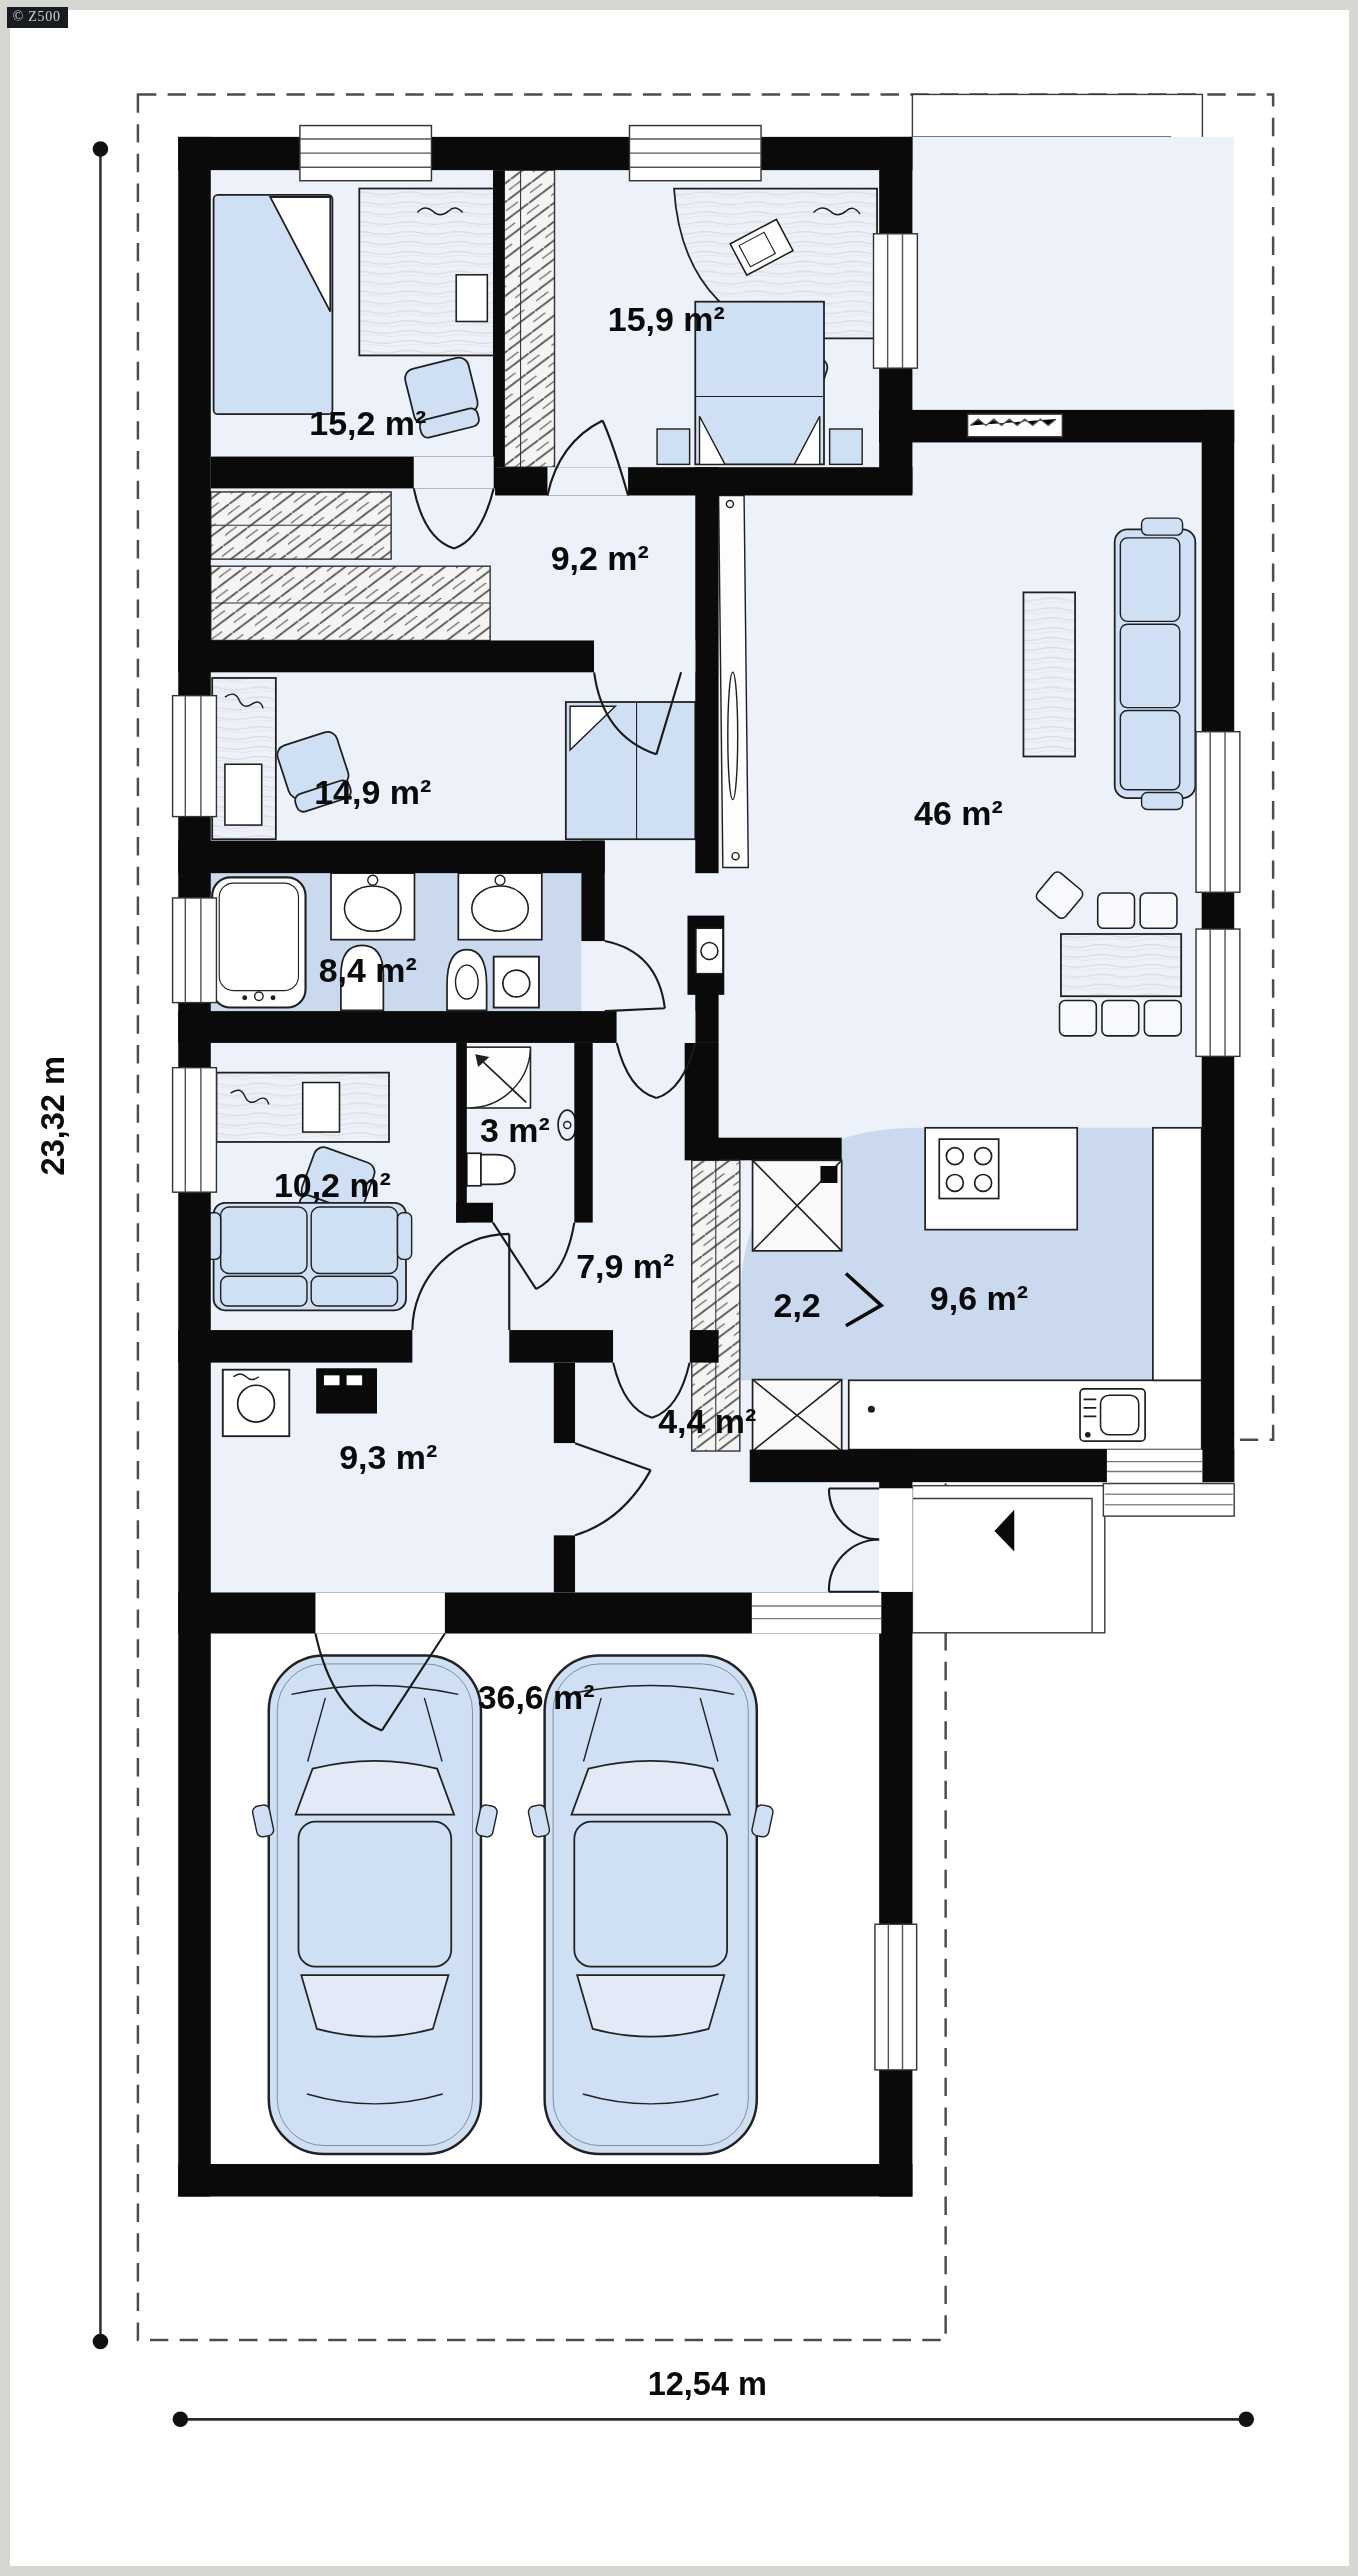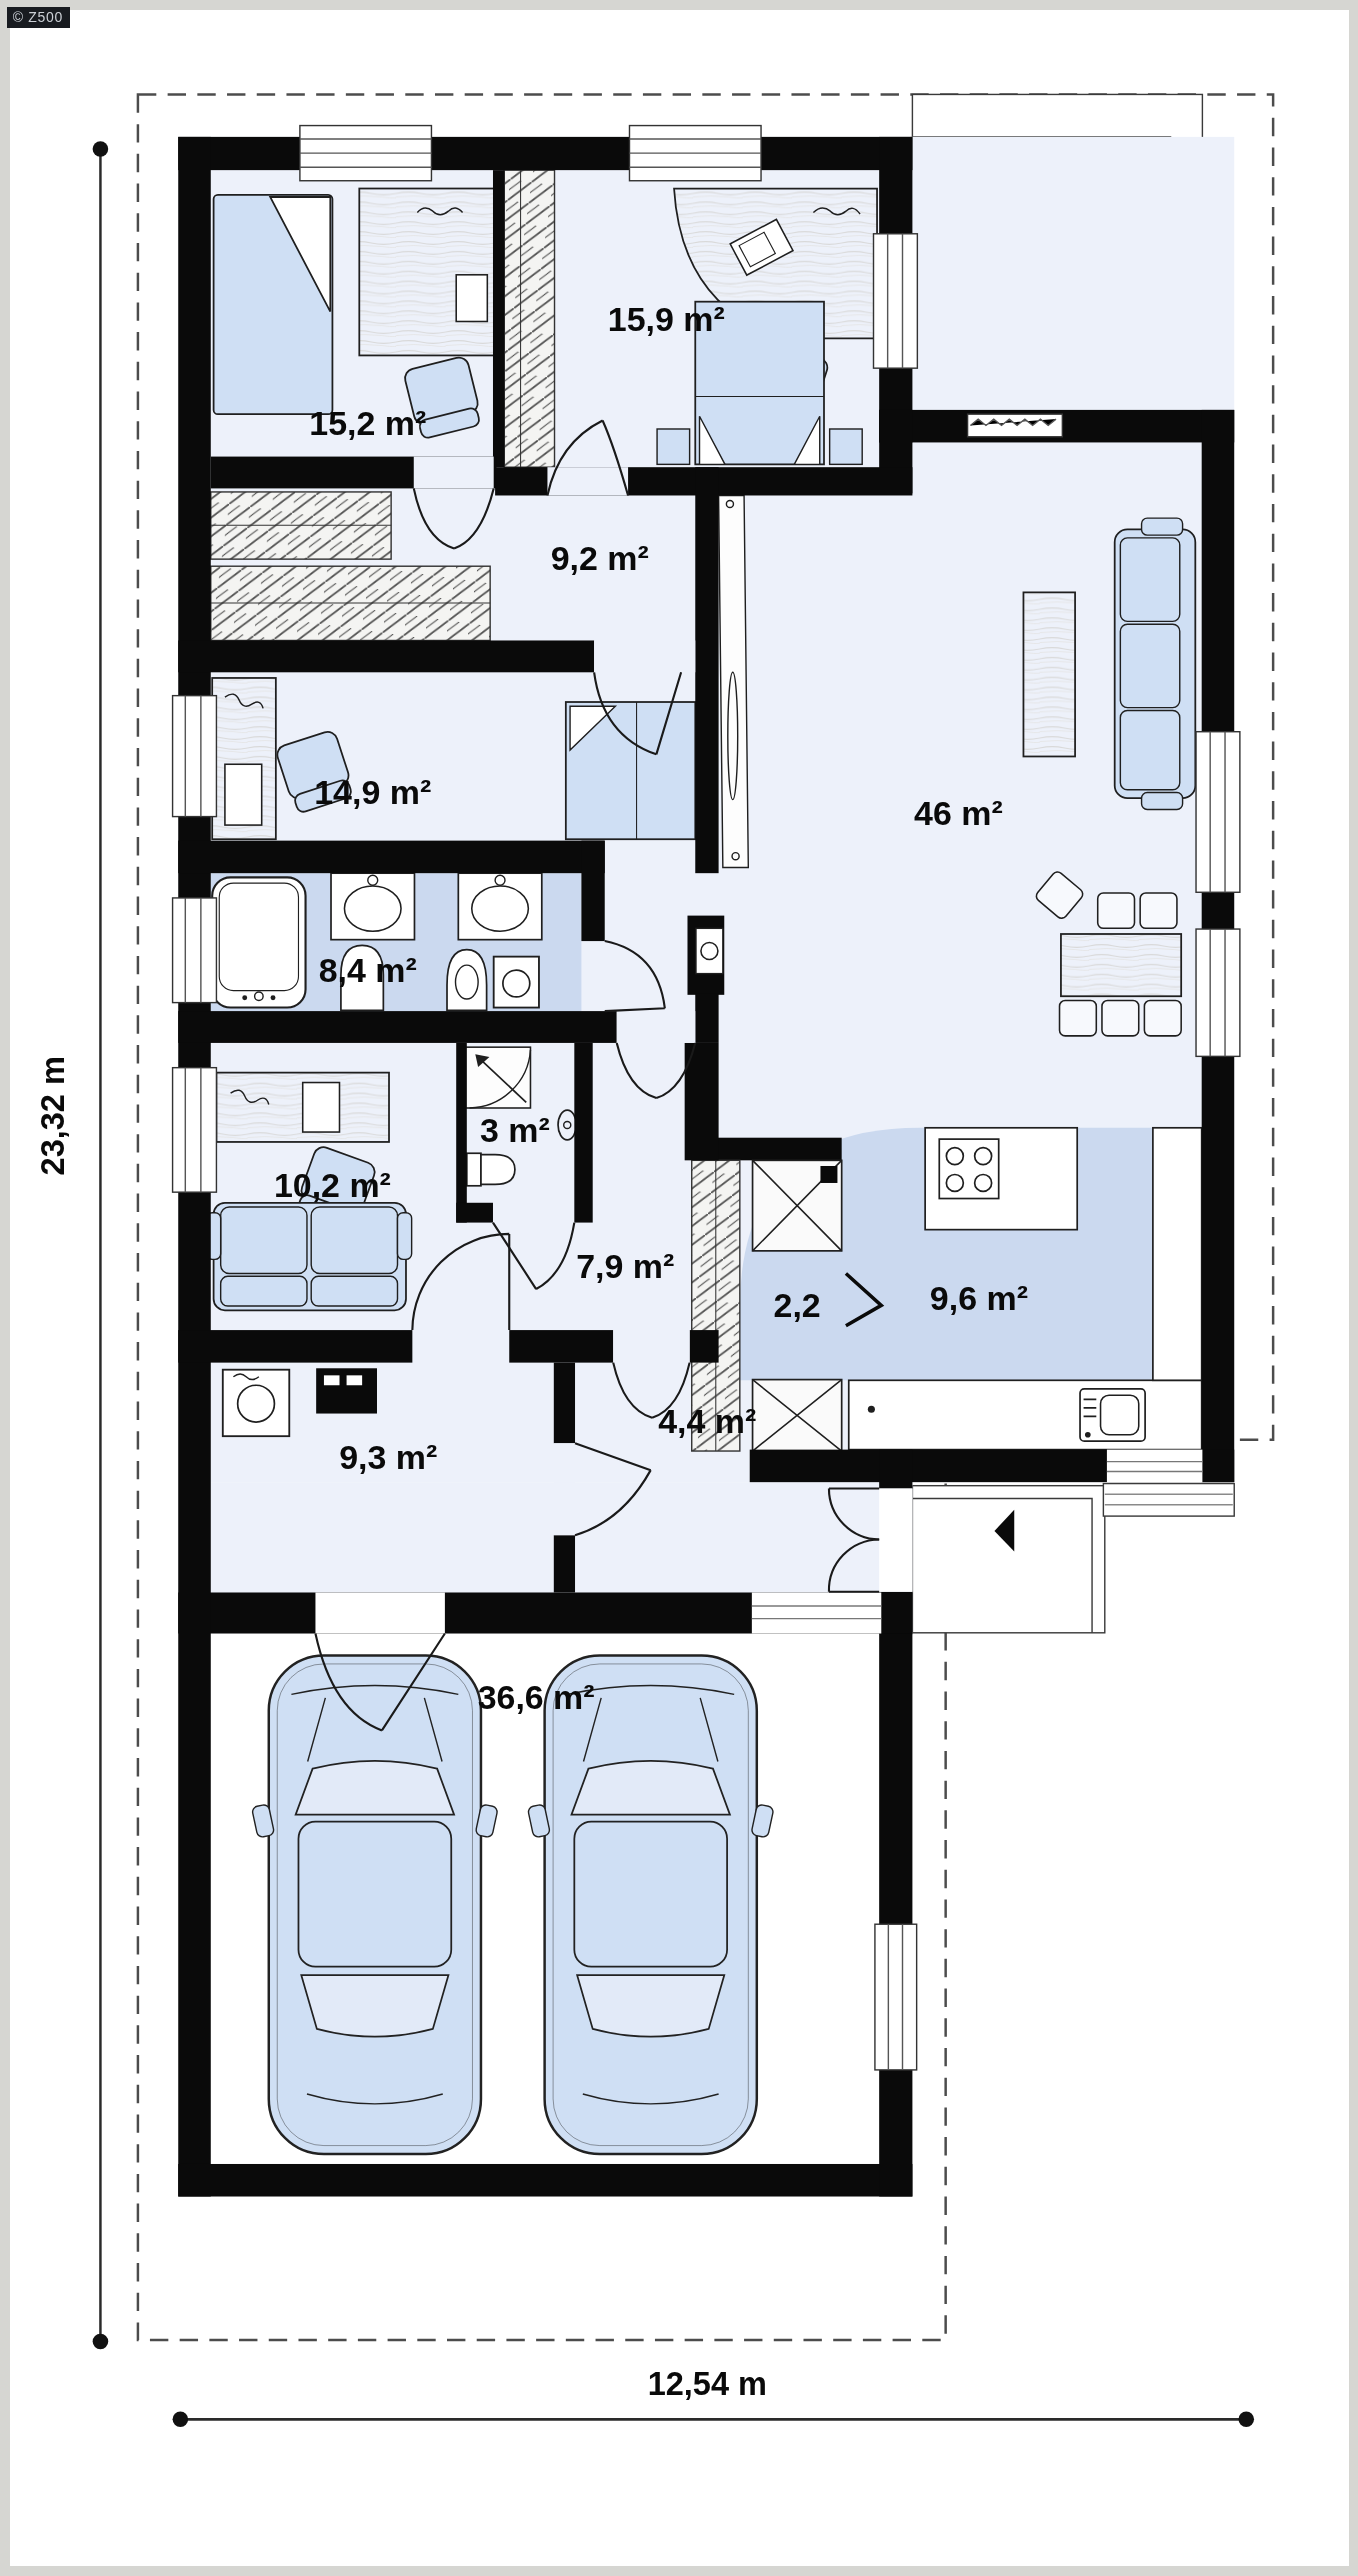--- a/index.html
+++ b/index.html
@@ -9,20 +9,21 @@
     font-family:"Liberation Sans", sans-serif;
     position:relative;
   }
   .paper{position:absolute;left:10px;top:10px;width:1339px;height:2556px;background:#ffffff;}
   svg{position:absolute;left:0;top:0;}
   .watermark{
     position:absolute;left:7px;top:7px;
     background:#181b20;color:#ccd0d6;
     font-size:14px;padding:2.1px 7px 2.8px 5.7px;
     letter-spacing:0.7px;
+    font-family:Liberation Serif, serif;
   }
   text.arealabel{
     font-family:"Liberation Sans", sans-serif;
     font-weight:bold;font-size:48px;fill:#0a0a0a;
     text-anchor:middle;
   }
   text.dimlabel{
     font-family:"Liberation Sans", sans-serif;
     font-weight:bold;font-size:46px;fill:#0a0a0a;
     text-anchor:middle;

